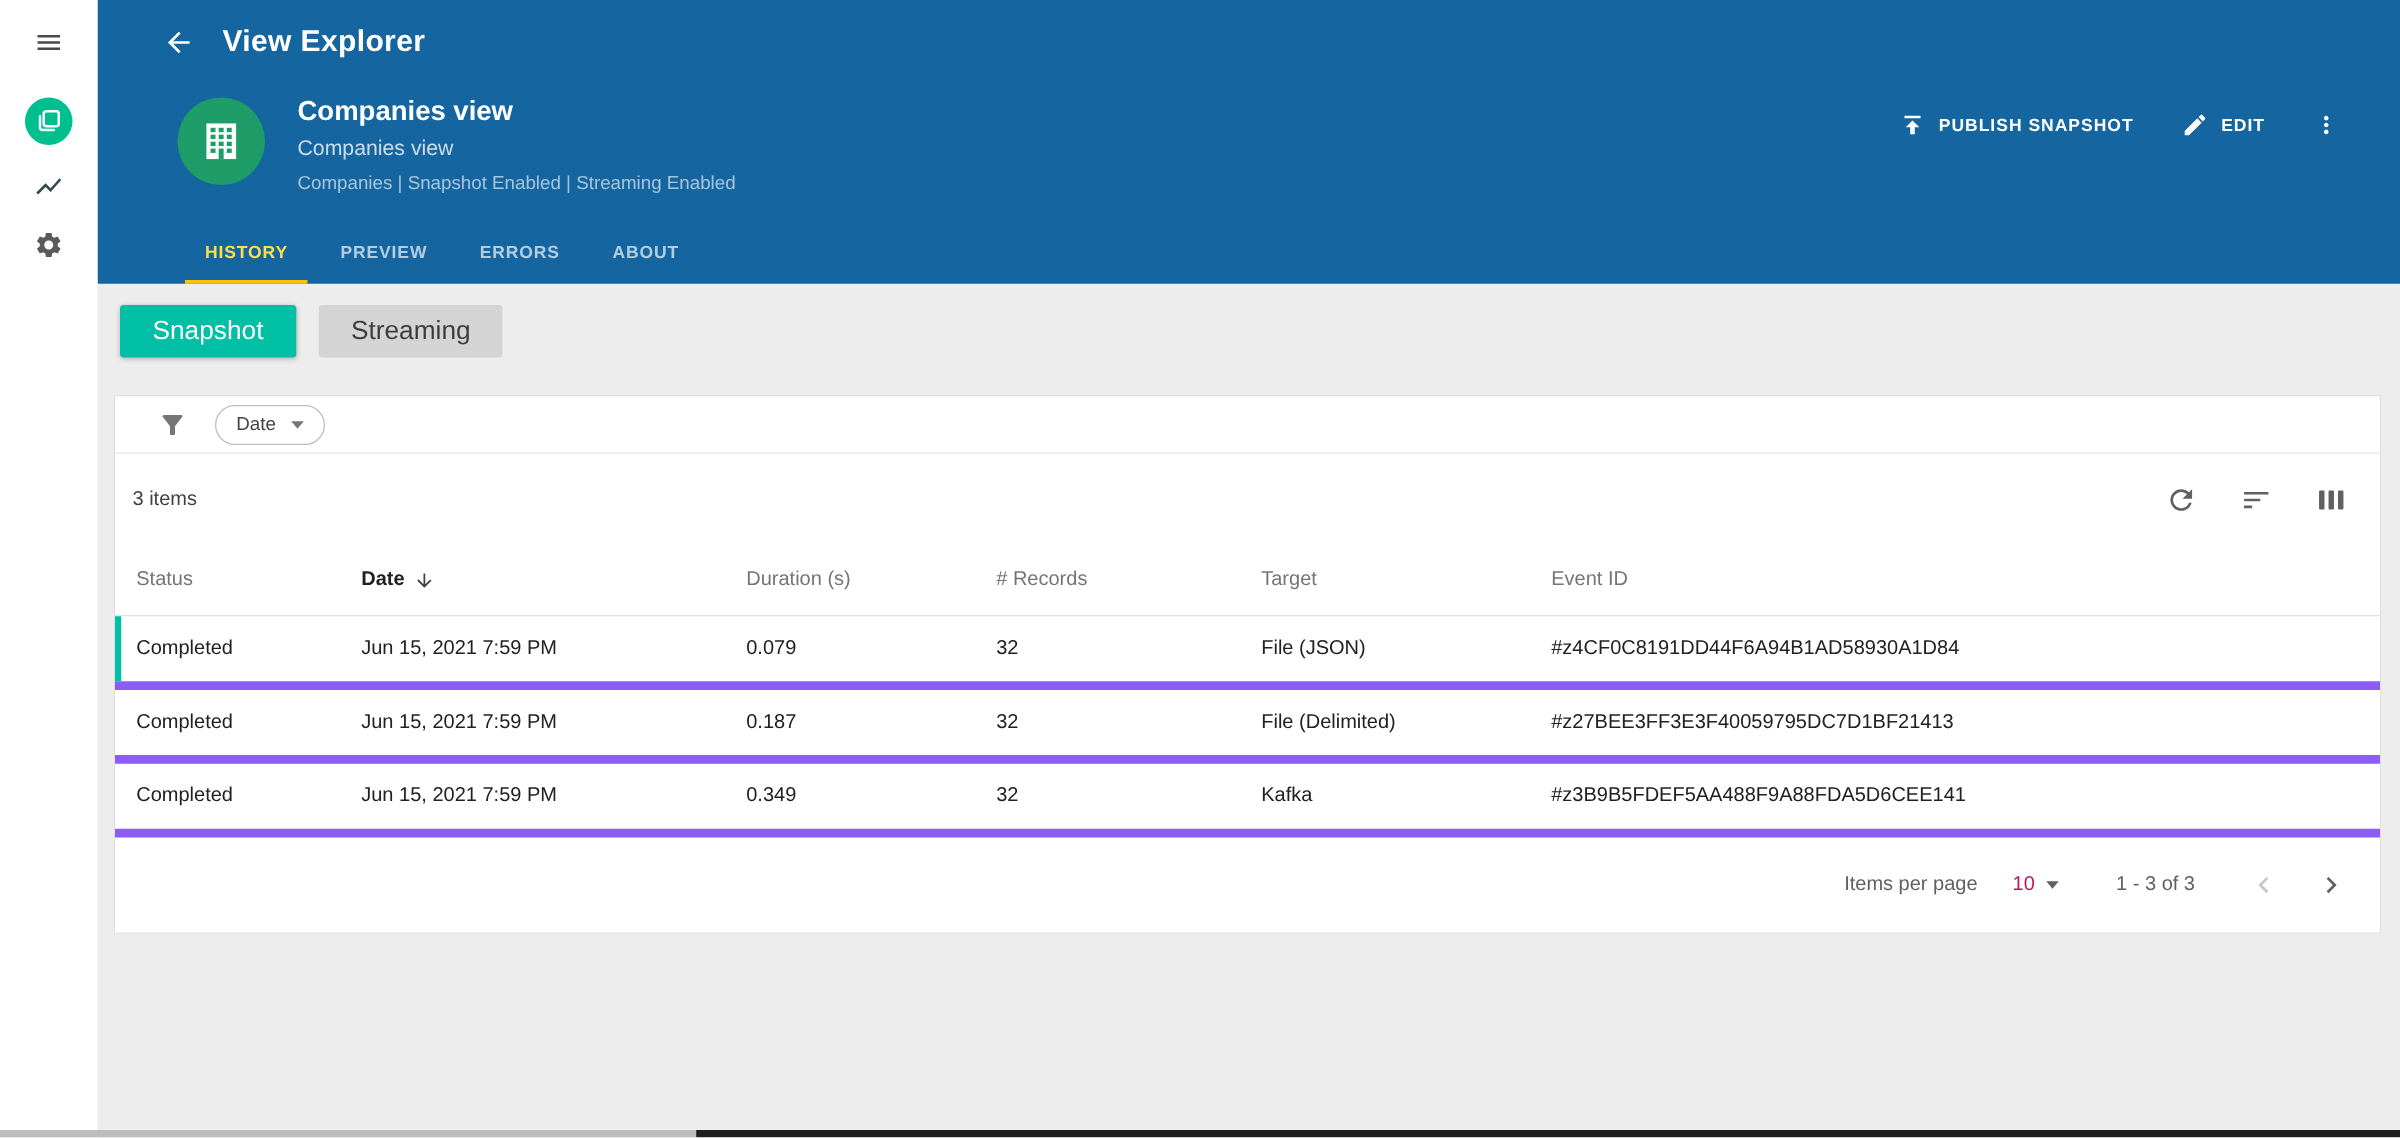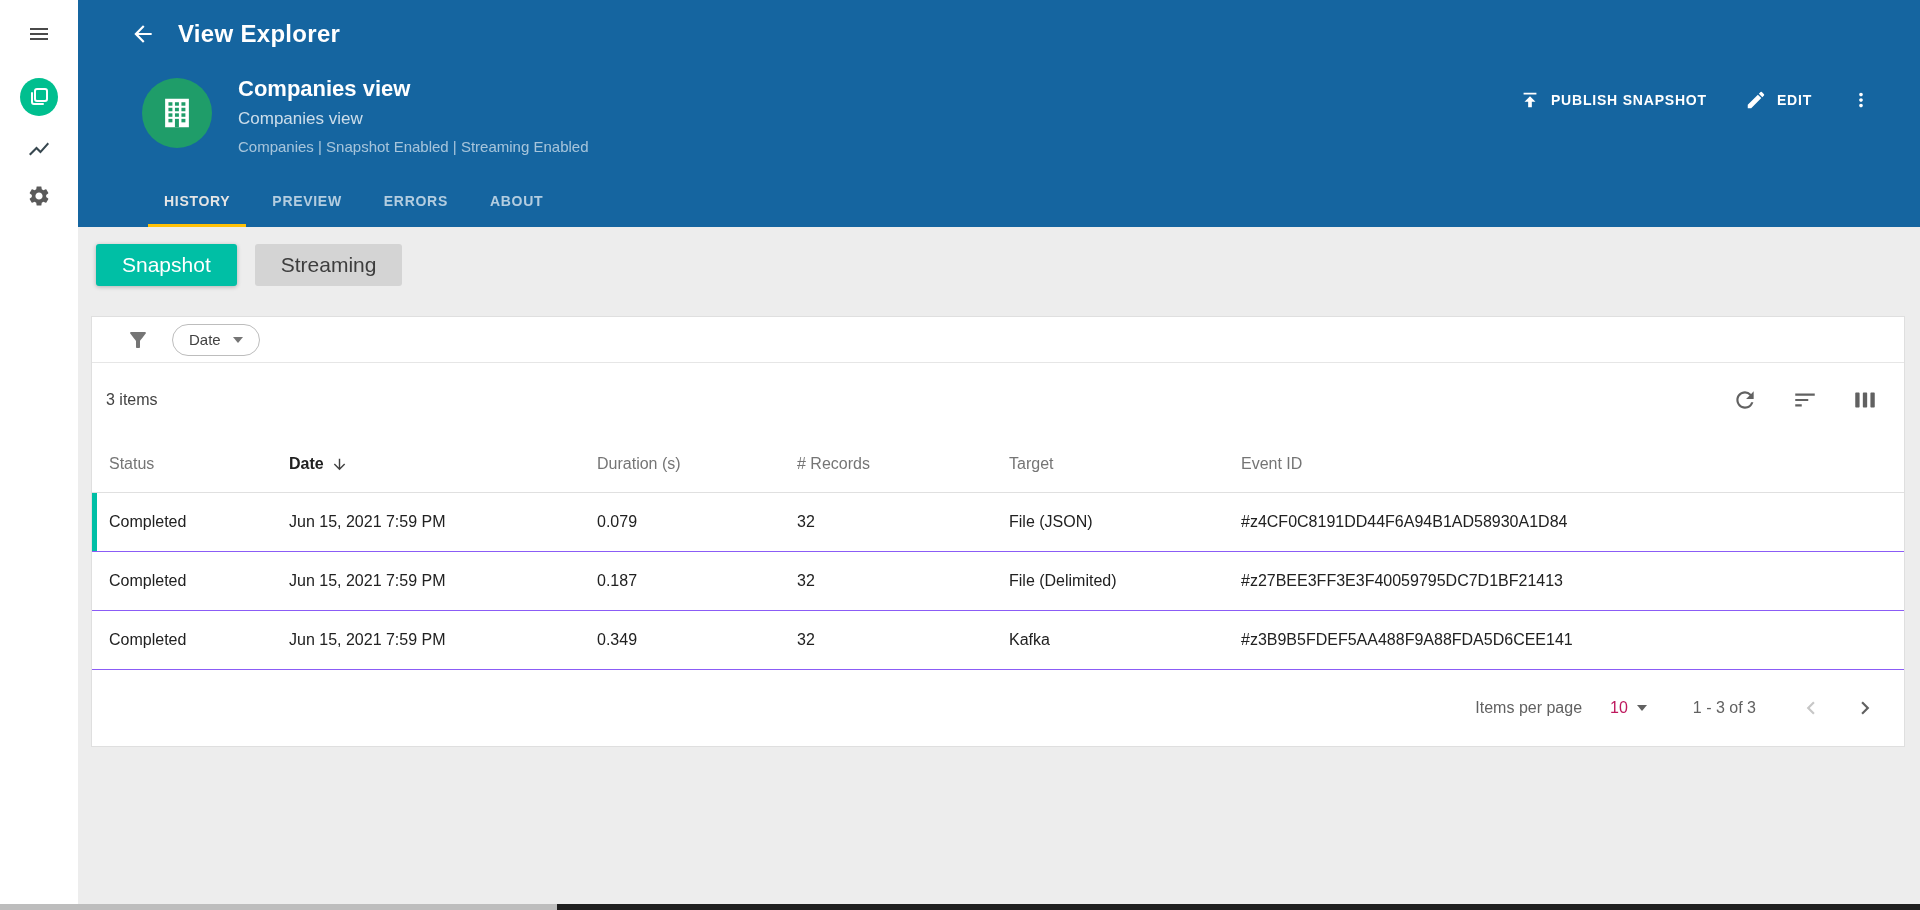--- a/index.html
+++ b/index.html
@@ -32,21 +32,21 @@
 
   .actions { margin-left:auto; margin-right:48px; margin-top:16px; display:flex; align-items:center; gap:38px; height:32px; }
   .action { display:flex; align-items:center; gap:10px; cursor:pointer; font-size:14px; font-weight:bold; letter-spacing:.8px; }
   .action svg { width:22px; height:22px; }
   .kebab { width:22px; height:22px; cursor:pointer; }
 
   .tabs { position:absolute; left:0; bottom:0; display:flex; padding-left:70px; }
   .tab { height:50px; padding:0 16px; margin-right:10px; display:flex; align-items:center;
       font-size:14px; font-weight:bold; letter-spacing:.7px; color:rgba(255,255,255,.68);
       border-bottom:3px solid transparent; cursor:pointer; }
-  .tab.active { color:#e5e5e5; border-bottom-color:#FFC107; }
+  .tab.active { color:#fde047; border-bottom-color:#FFC107; }
 
   
   .toggles { position:absolute; top:244px; left:96px; display:flex; gap:18px; z-index:1; }
   .toggle { height:42px; padding:0 26px; border:none; border-radius:3px; font-size:21px;
       font-family:inherit; cursor:pointer; }
   .toggle.on { background:#00BFA5; color:#fff; box-shadow:0 1px 4px rgba(0,0,0,.25); }
   .toggle.off { background:#D4D4D4; color:#3d3d3d; }
 
   .card { position:absolute; top:316px; left:91px; width:1814px; background:#fff;
       border:1px solid #DFDFDF; }
@@ -63,21 +63,21 @@
   .items-count { font-size:16px; color:#424242; }
   .tools { margin-left:auto; display:flex; align-items:center; gap:34px; }
   .tools svg { width:26px; height:26px; cursor:pointer; }
 
   .grid { display:grid; grid-template-columns:180px 308px 200px 212px 232px 1fr; padding-left:17px; align-items:center; }
   .thead { height:57px; color:#757575; font-size:16px; border-bottom:1px solid #E0E0E0; }
   .thead .cell { cursor:pointer; }
   .th-date { color:#212121; font-weight:bold; display:flex; align-items:center; gap:7px; }
   .th-date svg { width:17px; height:17px; }
 
-  .trow { height:59px; font-size:16px; color:#212121; border-bottom:1px solid #8b5cf6; position:relative; cursor:pointer; }
+  .trow { height:59px; font-size:16px; color:#212121; border-bottom:7px solid #8b5cf6; position:relative; cursor:pointer; }
   .trow.selected::before { content:""; position:absolute; left:0; top:0; bottom:0; width:5px; background:#00BFA5; }
 
   .pager { height:76px; display:flex; align-items:center; justify-content:flex-end; padding-right:26px; }
   .pager .lbl { font-size:16px; color:#616161; }
   .pgsize { margin-left:28px; display:flex; align-items:center; gap:9px; font-size:16px; color:#be185d; cursor:pointer; }
   .pgsize .caret { border-top-color:#616161; }
   .range { margin-left:46px; font-size:16px; color:#616161; }
   .nav-chev { width:26px; height:26px; cursor:pointer; }
   .chev-prev { margin-left:42px; }
   .chev-next { margin-left:28px; }

